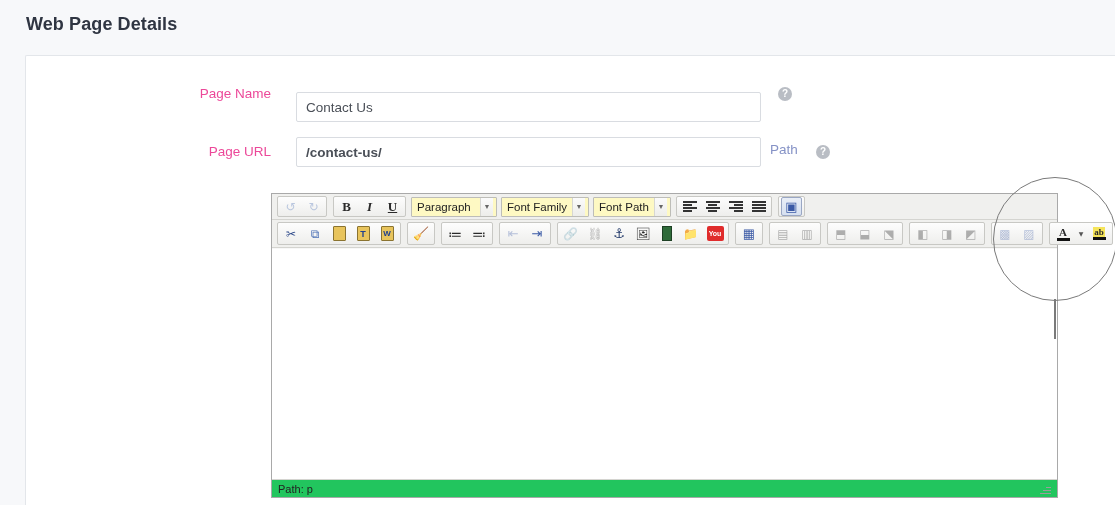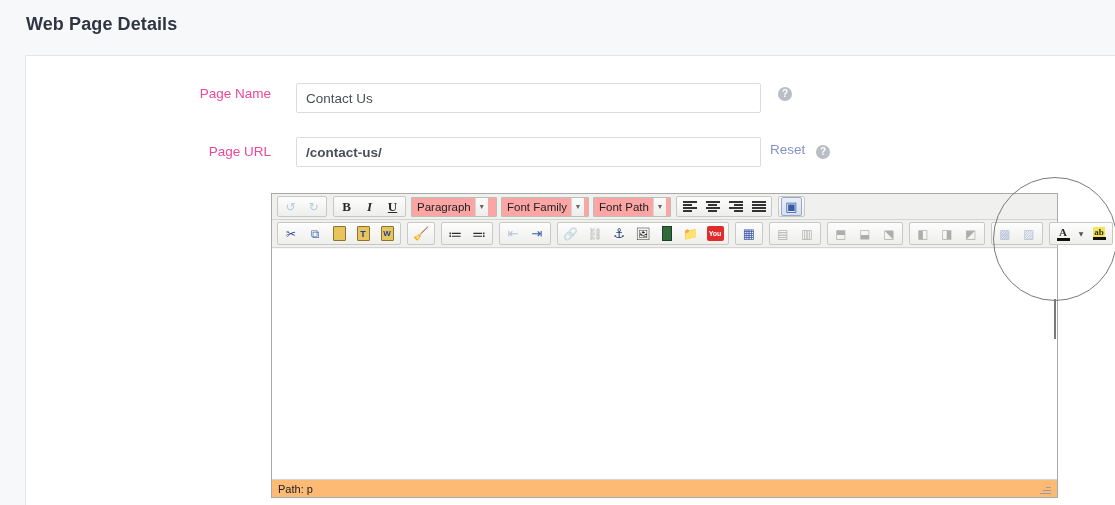--- a/index.html
+++ b/index.html
@@ -79,22 +79,22 @@
     position:relative; overflow:hidden;
   }
   .tb-row.r2 .btn { width:22px; height:21px; }
   .btn.dis { opacity:.35; cursor:default; }
   .btn.active {
     border:1px solid #9aa7c4;
     background:linear-gradient(#e9eef7,#d6e0f0);
   }
   .sel {
     height:20px; min-width:78px; margin:0 2px;
-    border:1px solid #bdbdb8; background:#fca5a5;
-    display:flex; align-items:center; 
+    border:1px solid #bdbdb8; background:#fef9c3;
+    display:flex; align-items:center; justify-content:space-between;
     font-size:11.5px; color:#222; padding:0 3px 0 5px;
     border-radius:1px; cursor:pointer;
   }
   .sel .cap { white-space:nowrap; }
   .sel .arw {
     width:13px; height:18px; margin-left:4px;
     border-left:1px solid #d7d7d2;
     display:flex; align-items:center; justify-content:center;
     background:linear-gradient(#fbfbfb,#ededea);
     color:#666; font-size:7px;
@@ -104,21 +104,21 @@
     position:absolute; left:0; right:0;
     top:55px; bottom:18px;
     background:#ffffff;
     border:none; padding:6px 8px;
     font-family:"Liberation Sans", sans-serif;
     font-size:11.5px; color:#111; line-height:13.5px;
     overflow:hidden;
   }
   .statusbar {
     position:absolute; left:0; right:0; bottom:0; height:18px;
-    background:#fdba74; border-top:1px solid #d4d4d0;
+    background:#22c55e; border-top:1px solid #d4d4d0;
     font-size:11px; color:#222; padding:2px 6px;
     display:flex; align-items:center; justify-content:space-between;
   }
   .grip { width:12px; height:12px; position:relative; cursor:nwse-resize; }
   .grip i { position:absolute; right:0; background:#9c9c9c; height:1px; display:block; }
   
   .annot-circle {
     position:absolute; left:993px; top:177px;
     width:124px; height:124px; border-radius:50%;
     border:1.5px solid #7a7a7a; background:transparent;
@@ -136,28 +136,28 @@
 </style>
 </head>
 <body>
 
 <div class="page-title">Web Page Details</div>
 
 <div class="card">
 
   <div class="frow" style="top:23px;">
     <div class="flabel" style="top:4px; right:auto; left:0;">Page Name</div>
-    <input class="finput" style="top: 4px;" type="text" value="Contact Us">
+    <input class="finput" style="top: 13px;" type="text" value="Contact Us">
     <span class="help-icon" style="left:752px; top:8px;">?</span>
   </div>
 
   <div class="frow" style="top:81px;">
     <div class="flabel" style="top:4px; right:auto; left:0;">Page URL</div>
     <input class="finput" style="top: 0px; font-weight: bold;" type="text" value="/contact-us/">
-    <a class="reset-link" style="left:744px; top:5px;">Reset</a>
+    <a class="reset-link" style="left:744px; top:5px;">Path</a>
     <span class="help-icon" style="left:790px; top:8px;">?</span>
   </div>
 
 
   <div class="editor" style="left:245px; top:137px;">
 
     <div class="tb-row r1">
 
       <div class="grp">
         <div class="btn dis g" style="color:#4a6fb5;">↺</div>

